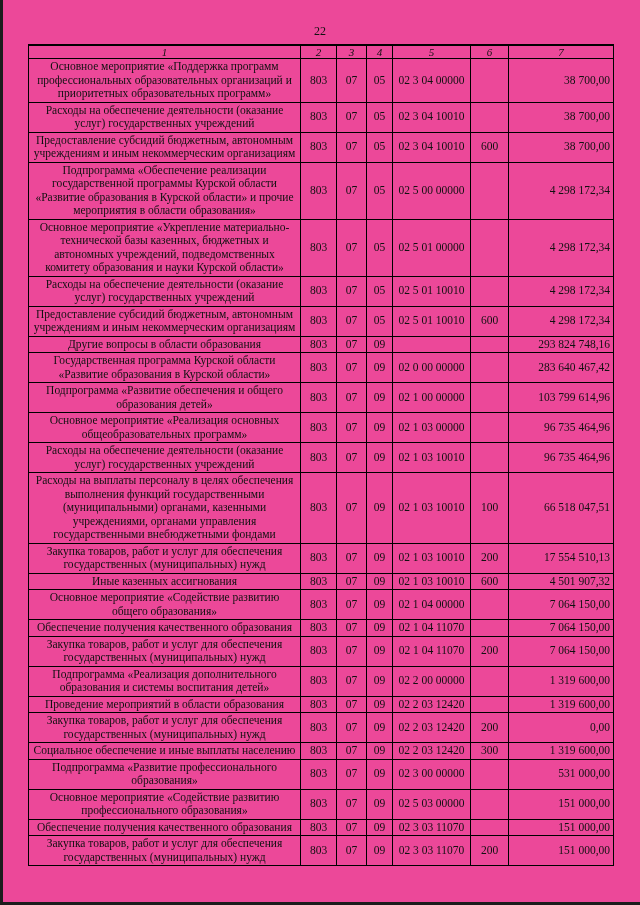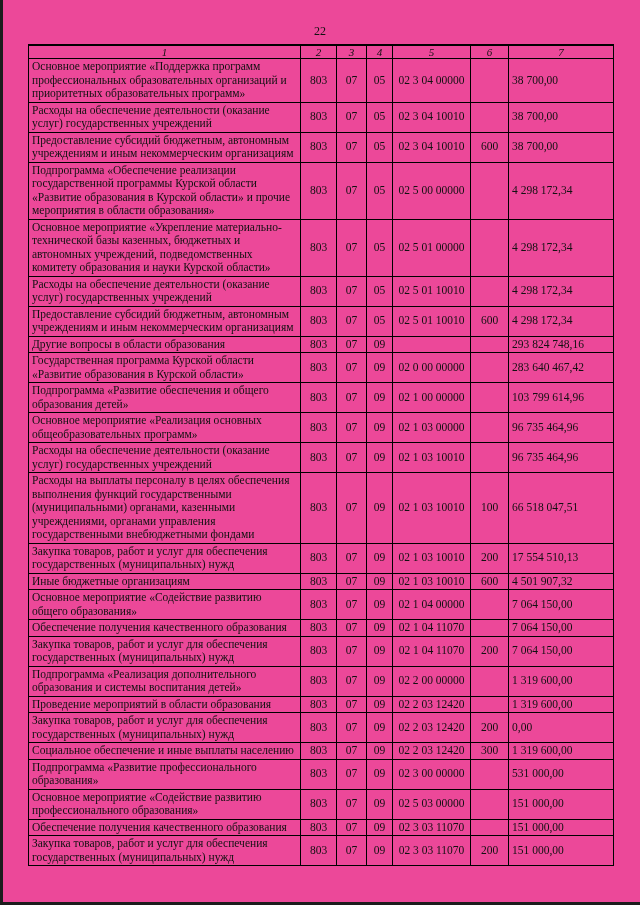--- a/index.html
+++ b/index.html
@@ -55,23 +55,23 @@
     font-weight: normal;
     word-wrap: break-word;
   }
   table.budget thead th {
     font-style: italic;
     text-align: center;
     font-size: 11px;
     line-height: 12px;
     padding: 0 3px;
   }
-  td.name   { text-align: left; }
+  td.name   { text-align: center; }
   td.center { text-align: center; }
-  td.amount { padding-right: 5px; }
+  td.amount { text-align: right; padding-right: 5px; }
 </style>
 </head>
 <body>
 
 <div class="page">
   <div class="scan-left"></div>
   <div class="scan-bottom"></div>
 
   <div class="page-number">22</div>
 
@@ -217,21 +217,21 @@
         <tr>
           <td class="name">Закупка товаров, работ и услуг для обеспечения государственных (муниципальных) нужд</td>
           <td class="center">803</td>
           <td class="center">07</td>
           <td class="center">09</td>
           <td class="center">02 1 03 10010</td>
           <td class="center">200</td>
           <td class="amount">17 554 510,13</td>
         </tr>
         <tr>
-          <td class="name">Иные бюджетные организациям</td>
+          <td class="name">Иные казенных ассигнования</td>
           <td class="center">803</td>
           <td class="center">07</td>
           <td class="center">09</td>
           <td class="center">02 1 03 10010</td>
           <td class="center">600</td>
           <td class="amount">4 501 907,32</td>
         </tr>
         <tr>
           <td class="name">Основное мероприятие «Содействие развитию общего образования»</td>
           <td class="center">803</td>

